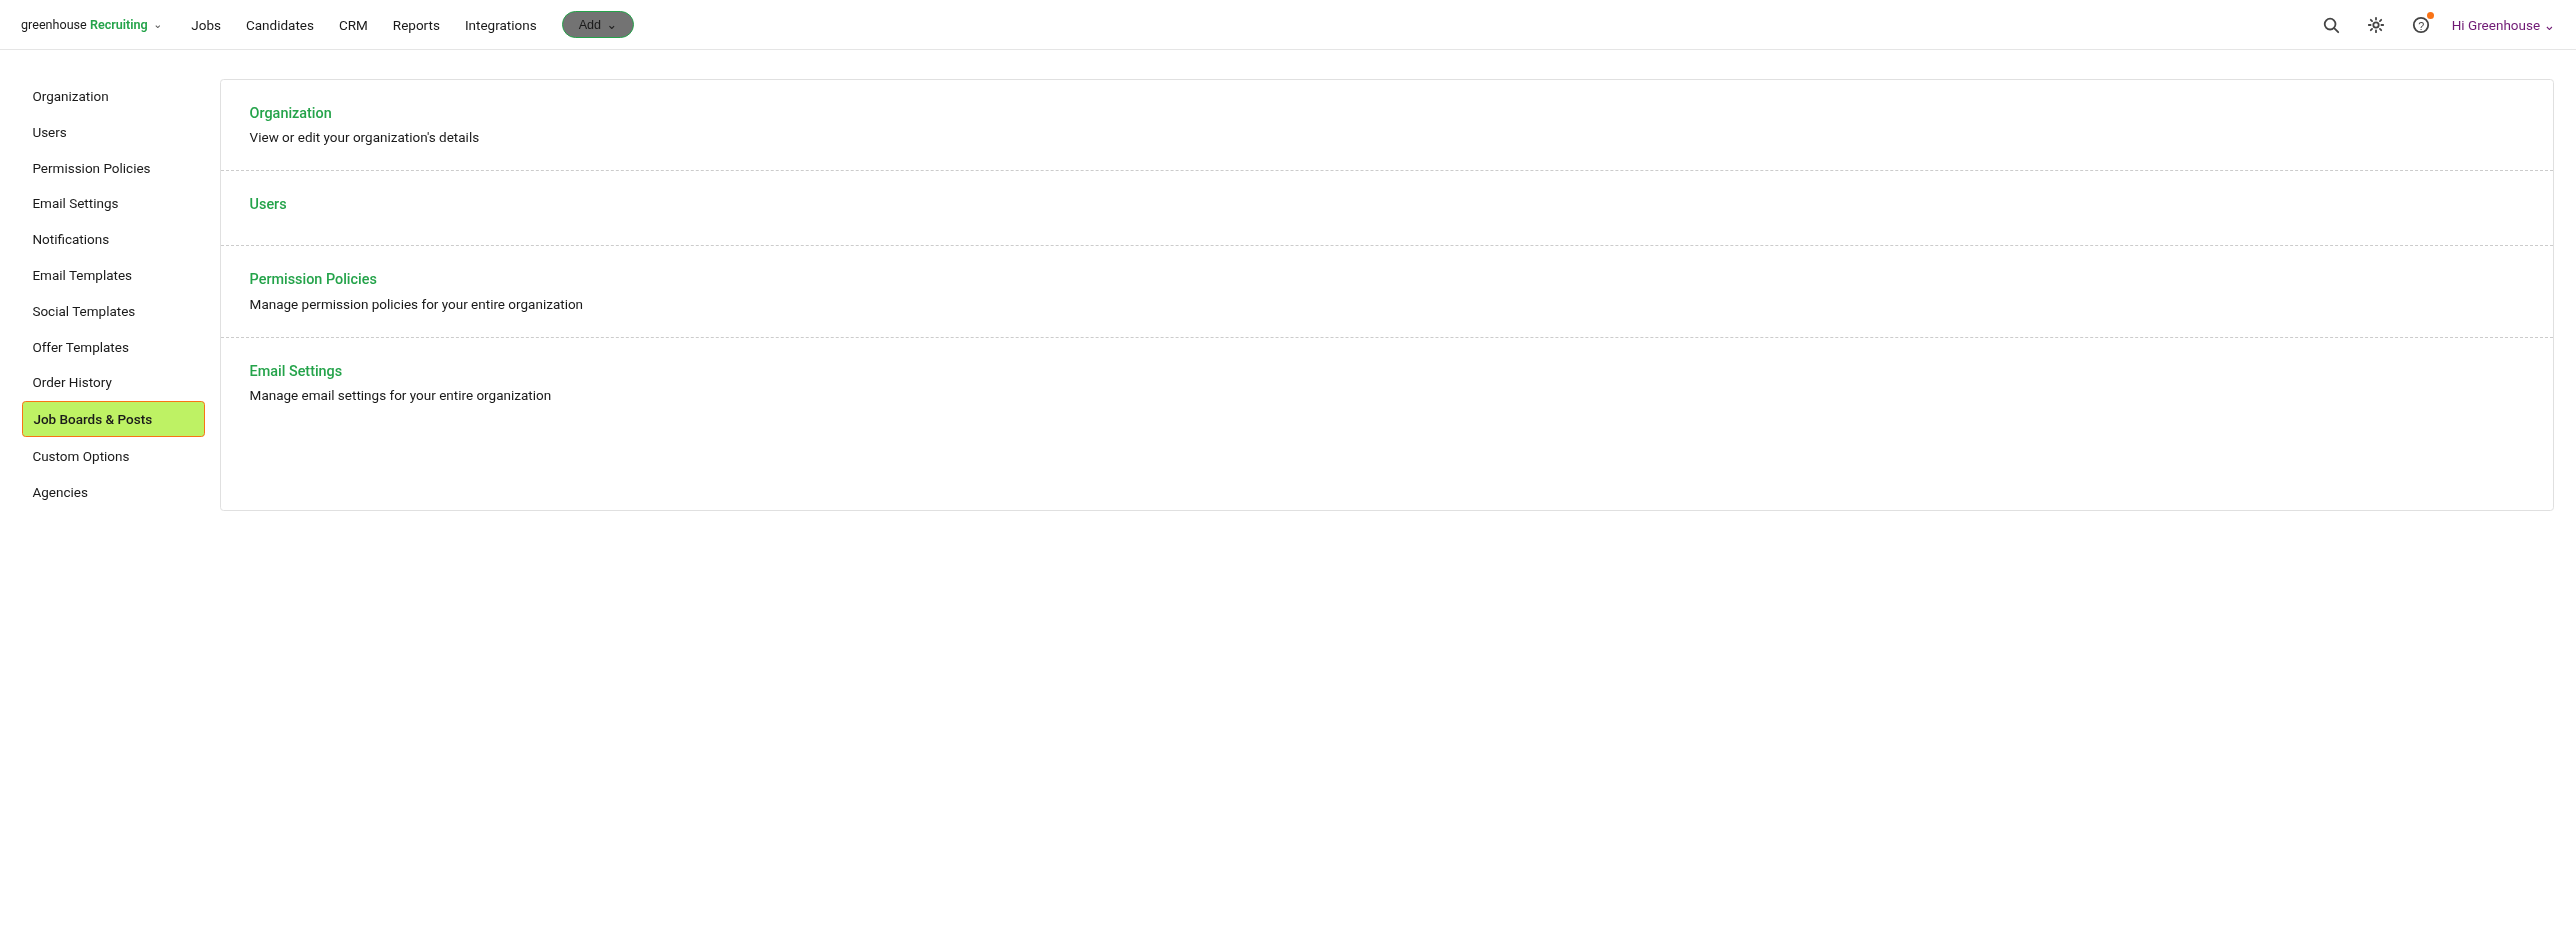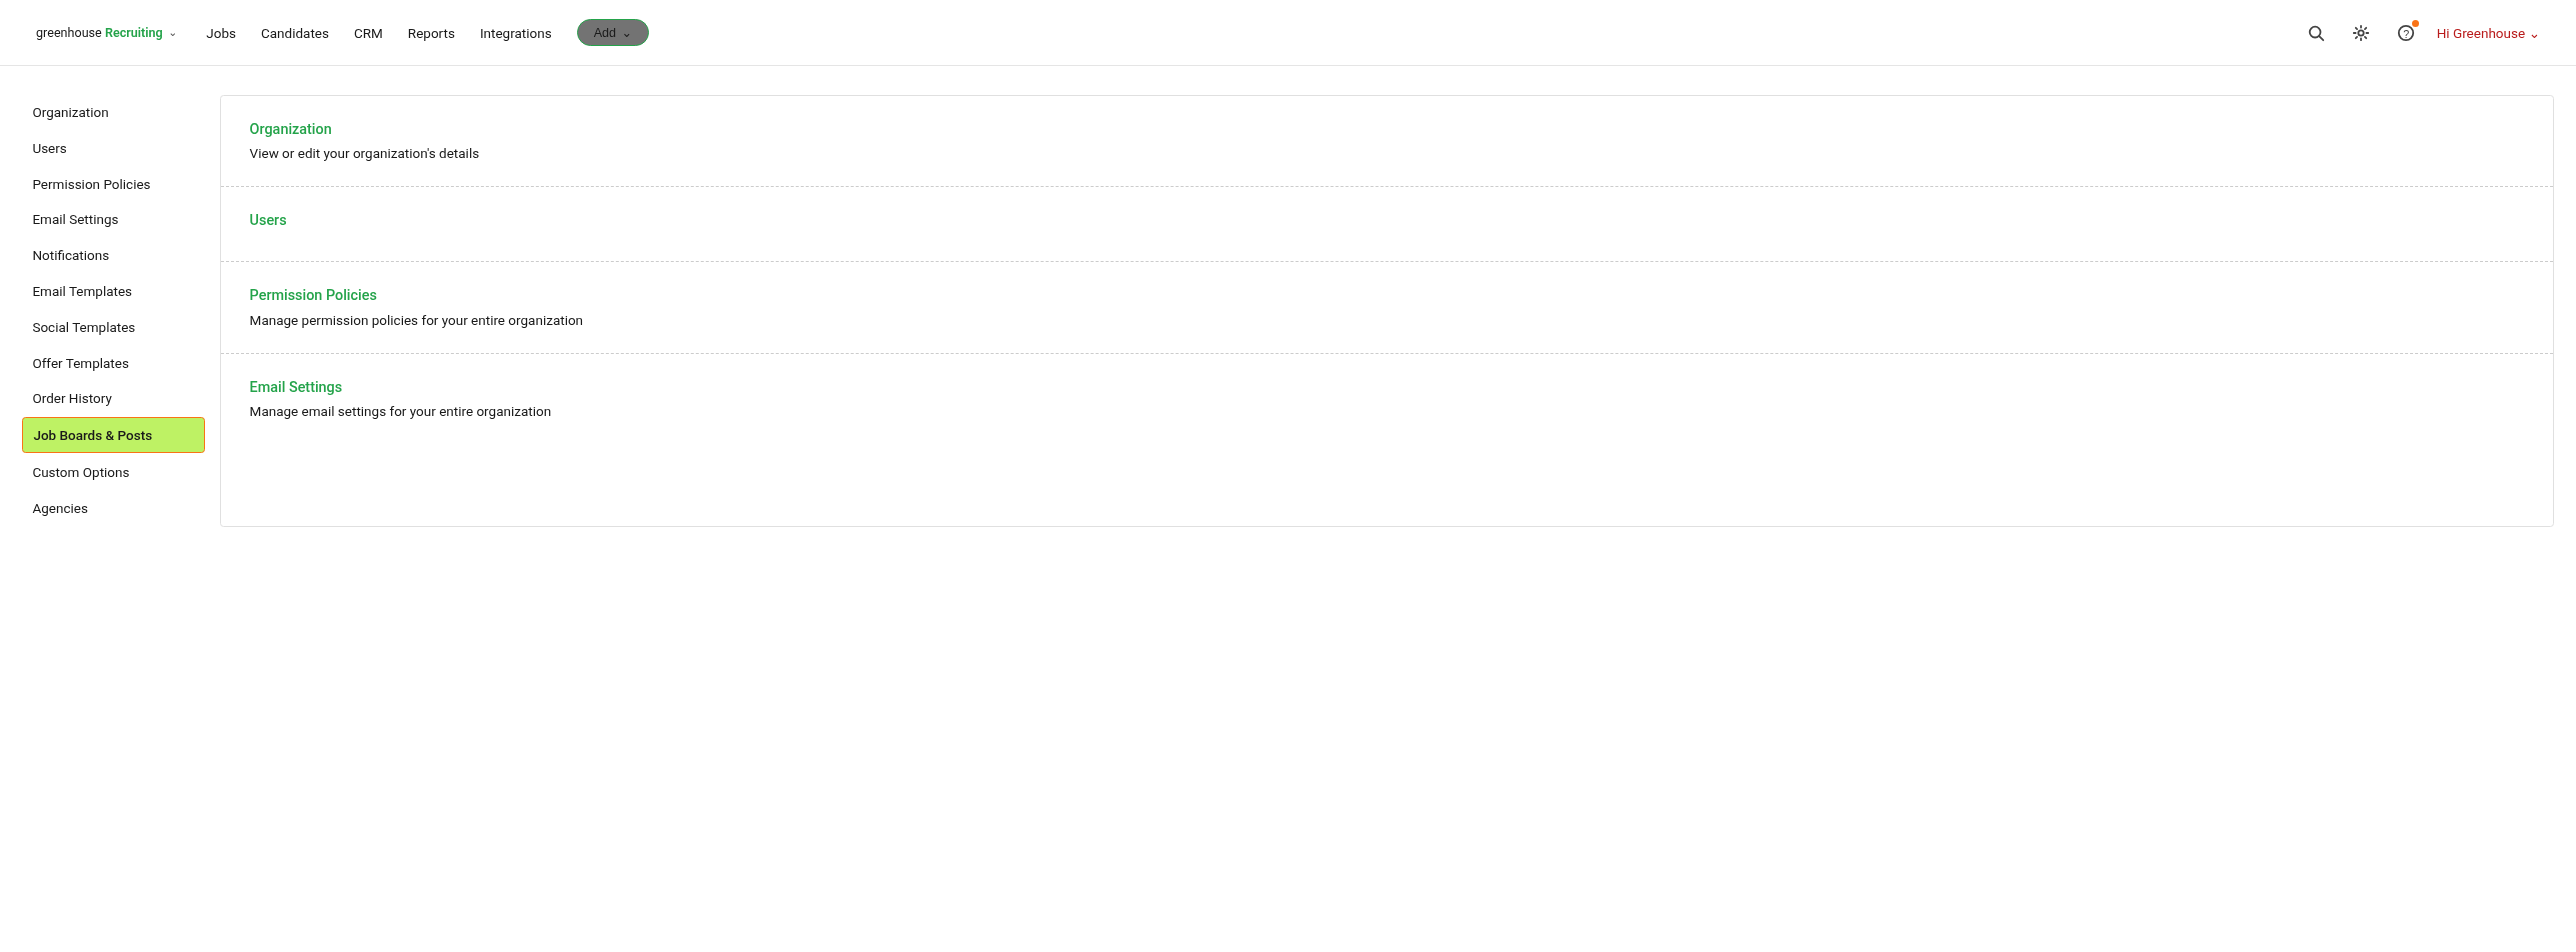--- a/index.html
+++ b/index.html
@@ -12,22 +12,22 @@
       font-family: -apple-system, BlinkMacSystemFont, 'Segoe UI', Roboto, sans-serif;
       background: #fff;
       color: #1a1a1a;
       font-size: 12.6px;
     }
 
     
     .top-nav {
       display: flex;
       align-items: center;
-      padding: 0 36px;
-      height: 66px;
+      padding: 0 21px;
+      height: 50px;
       border-bottom: 0.9px solid #e5e5e5;
       background: #fff;
     }
 
     .logo-area {
       display: flex;
       align-items: center;
       margin-right: 29px;
       gap: 3.6px;
     }
@@ -102,21 +102,21 @@
       top: 1.8px;
       right: 1.8px;
       width: 7.2px;
       height: 7.2px;
       background: #f97316;
       border-radius: 50%;
     }
 
     .user-greeting {
       font-size: 13.5px;
-      color: #b91c1c;
+      color: #701a75;
       display: flex;
       align-items: flex-end;
       gap: 3.6px;
       cursor: pointer;
     }
 
     
     .page-container {
       padding: 29px 21.6px 21.6px 21.6px;
     }

